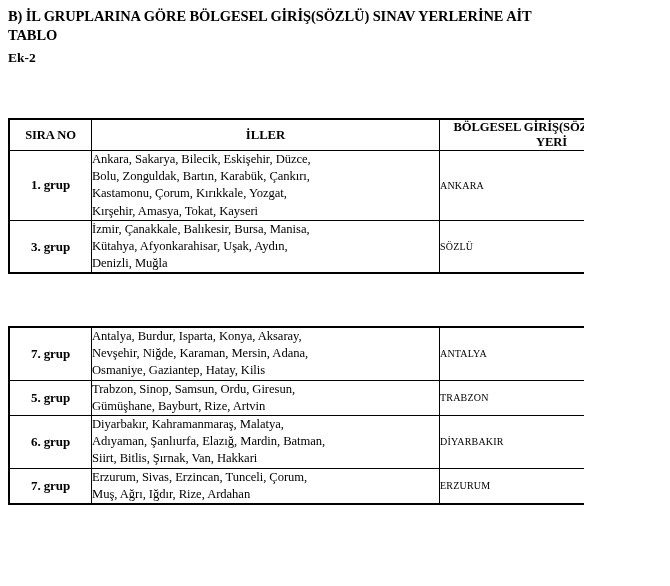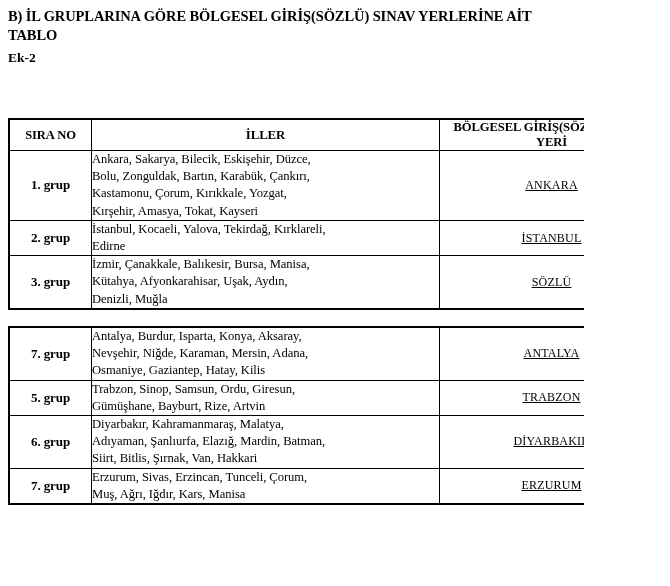--- a/index.html
+++ b/index.html
@@ -95,24 +95,22 @@
   }
   .cell-iller {
     text-align: left;
     padding: 5px 6px 5px 8px;
     font-size: 12.6px;
     line-height: 17.2px;
     letter-spacing: -0.05px;
   }
   .cell-iller .ln { display: block; white-space: nowrap; }
   .cell-yer {
-    text-align: center;
-    font-size: 12px;
+    font-size: 10px;
     letter-spacing: 0.2px;
-    text-decoration: underline;
   }
 </style>
 </head>
 <body>
 
 <div class="page">
 
   <div class="doc-heading">
     <span class="line">B) İL GRUPLARINA GÖRE BÖLGESEL GİRİŞ(SÖZLÜ) SINAV YERLERİNE AİT</span>
     <span class="line">TABLO</span>
@@ -142,28 +140,20 @@
           <td class="cell-no">1. grup</td>
           <td class="cell-iller">
             <span class="ln">Ankara, Sakarya, Bilecik, Eskişehir, Düzce,</span>
             <span class="ln">Bolu, Zonguldak, Bartın, Karabük, Çankırı,</span>
             <span class="ln">Kastamonu, Çorum, Kırıkkale, Yozgat,</span>
             <span class="ln">Kırşehir, Amasya, Tokat, Kayseri</span>
           </td>
           <td class="cell-yer">ANKARA</td>
         </tr>
         <tr>
-          <td class="cell-no">2. grup</td>
-          <td class="cell-iller">
-            <span class="ln">İstanbul, Kocaeli, Yalova, Tekirdağ, Kırklareli,</span>
-            <span class="ln">Edirne</span>
-          </td>
-          <td class="cell-yer">İSTANBUL</td>
-        </tr>
-        <tr>
           <td class="cell-no">3. grup</td>
           <td class="cell-iller">
             <span class="ln">İzmir, Çanakkale, Balıkesir, Bursa, Manisa,</span>
             <span class="ln">Kütahya, Afyonkarahisar, Uşak, Aydın,</span>
             <span class="ln">Denizli, Muğla</span>
           </td>
           <td class="cell-yer">SÖZLÜ</td>
         </tr>
       </tbody>
     </table>
@@ -200,21 +190,21 @@
             <span class="ln">Diyarbakır, Kahramanmaraş, Malatya,</span>
             <span class="ln">Adıyaman, Şanlıurfa, Elazığ, Mardin, Batman,</span>
             <span class="ln">Siirt, Bitlis, Şırnak, Van, Hakkari</span>
           </td>
           <td class="cell-yer">DİYARBAKIR</td>
         </tr>
         <tr>
           <td class="cell-no">7. grup</td>
           <td class="cell-iller">
             <span class="ln">Erzurum, Sivas, Erzincan, Tunceli, Çorum,</span>
-            <span class="ln">Muş, Ağrı, Iğdır, Kars, Manisa</span>
+            <span class="ln">Muş, Ağrı, Iğdır, Rize, Ardahan</span>
           </td>
           <td class="cell-yer">ERZURUM</td>
         </tr>
       </tbody>
     </table>
   </div>
 
 </div>
 
 </body></html>

